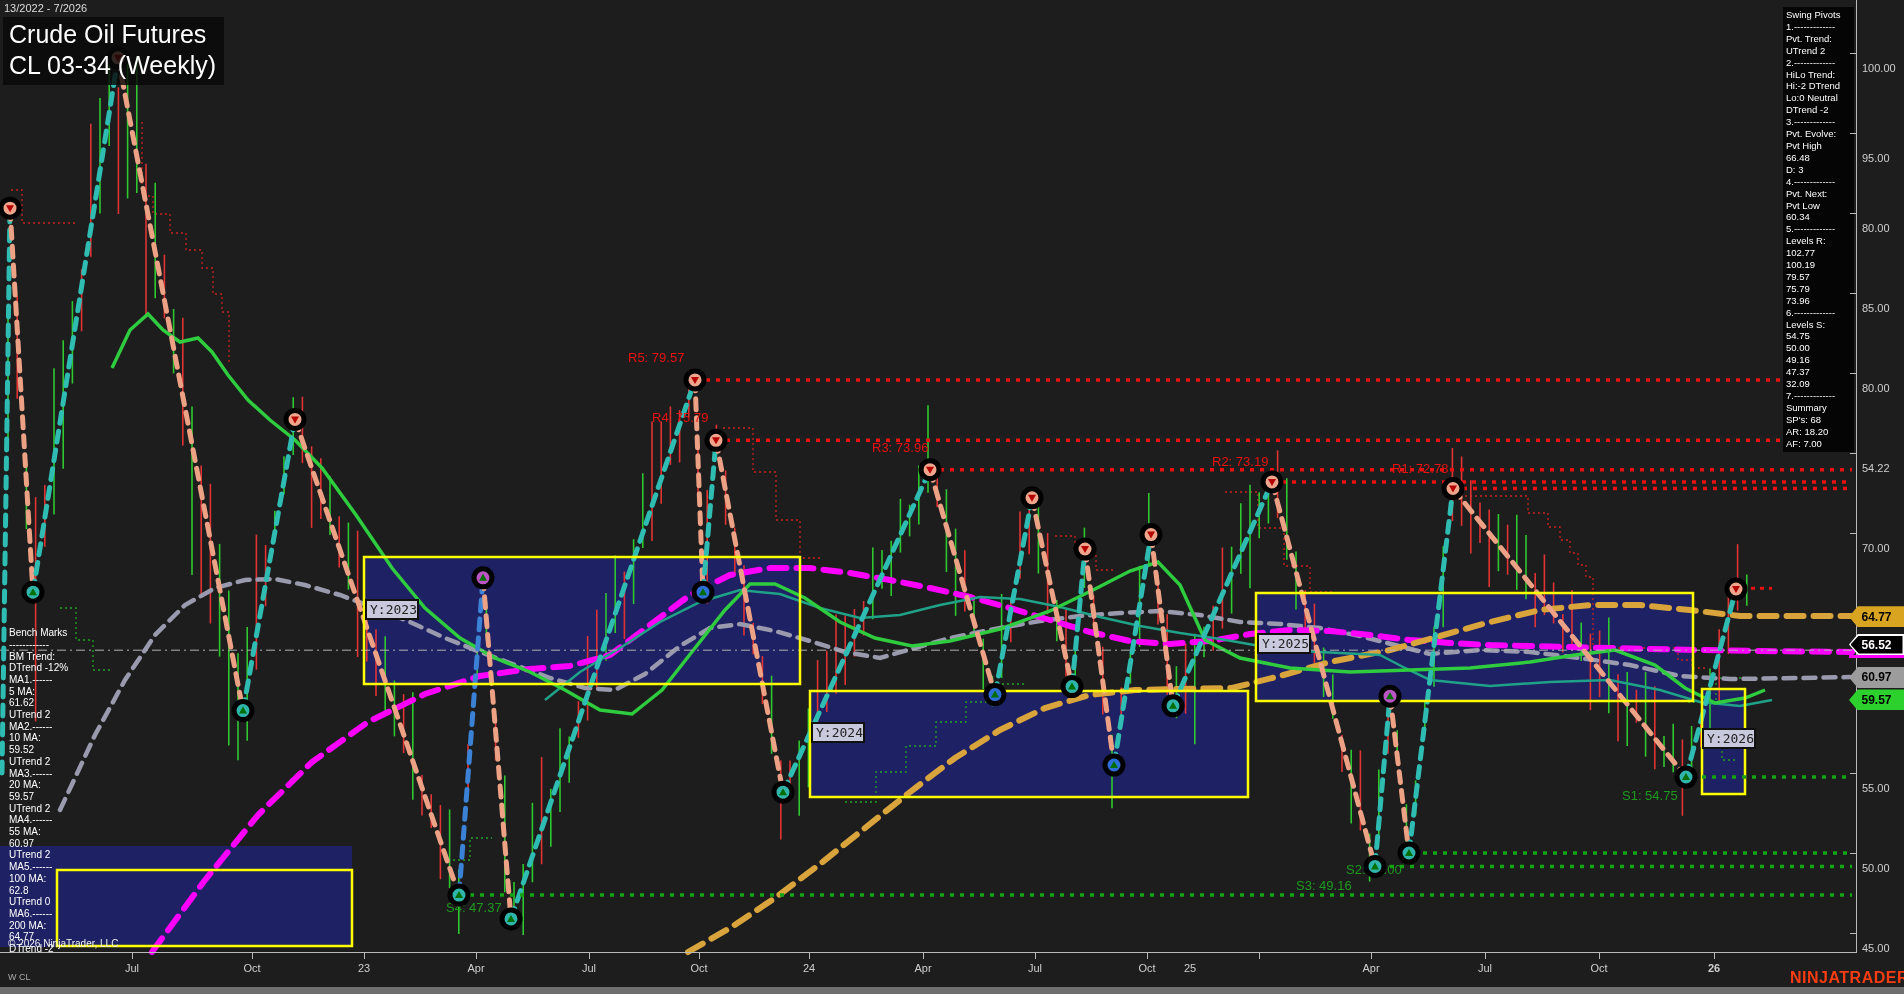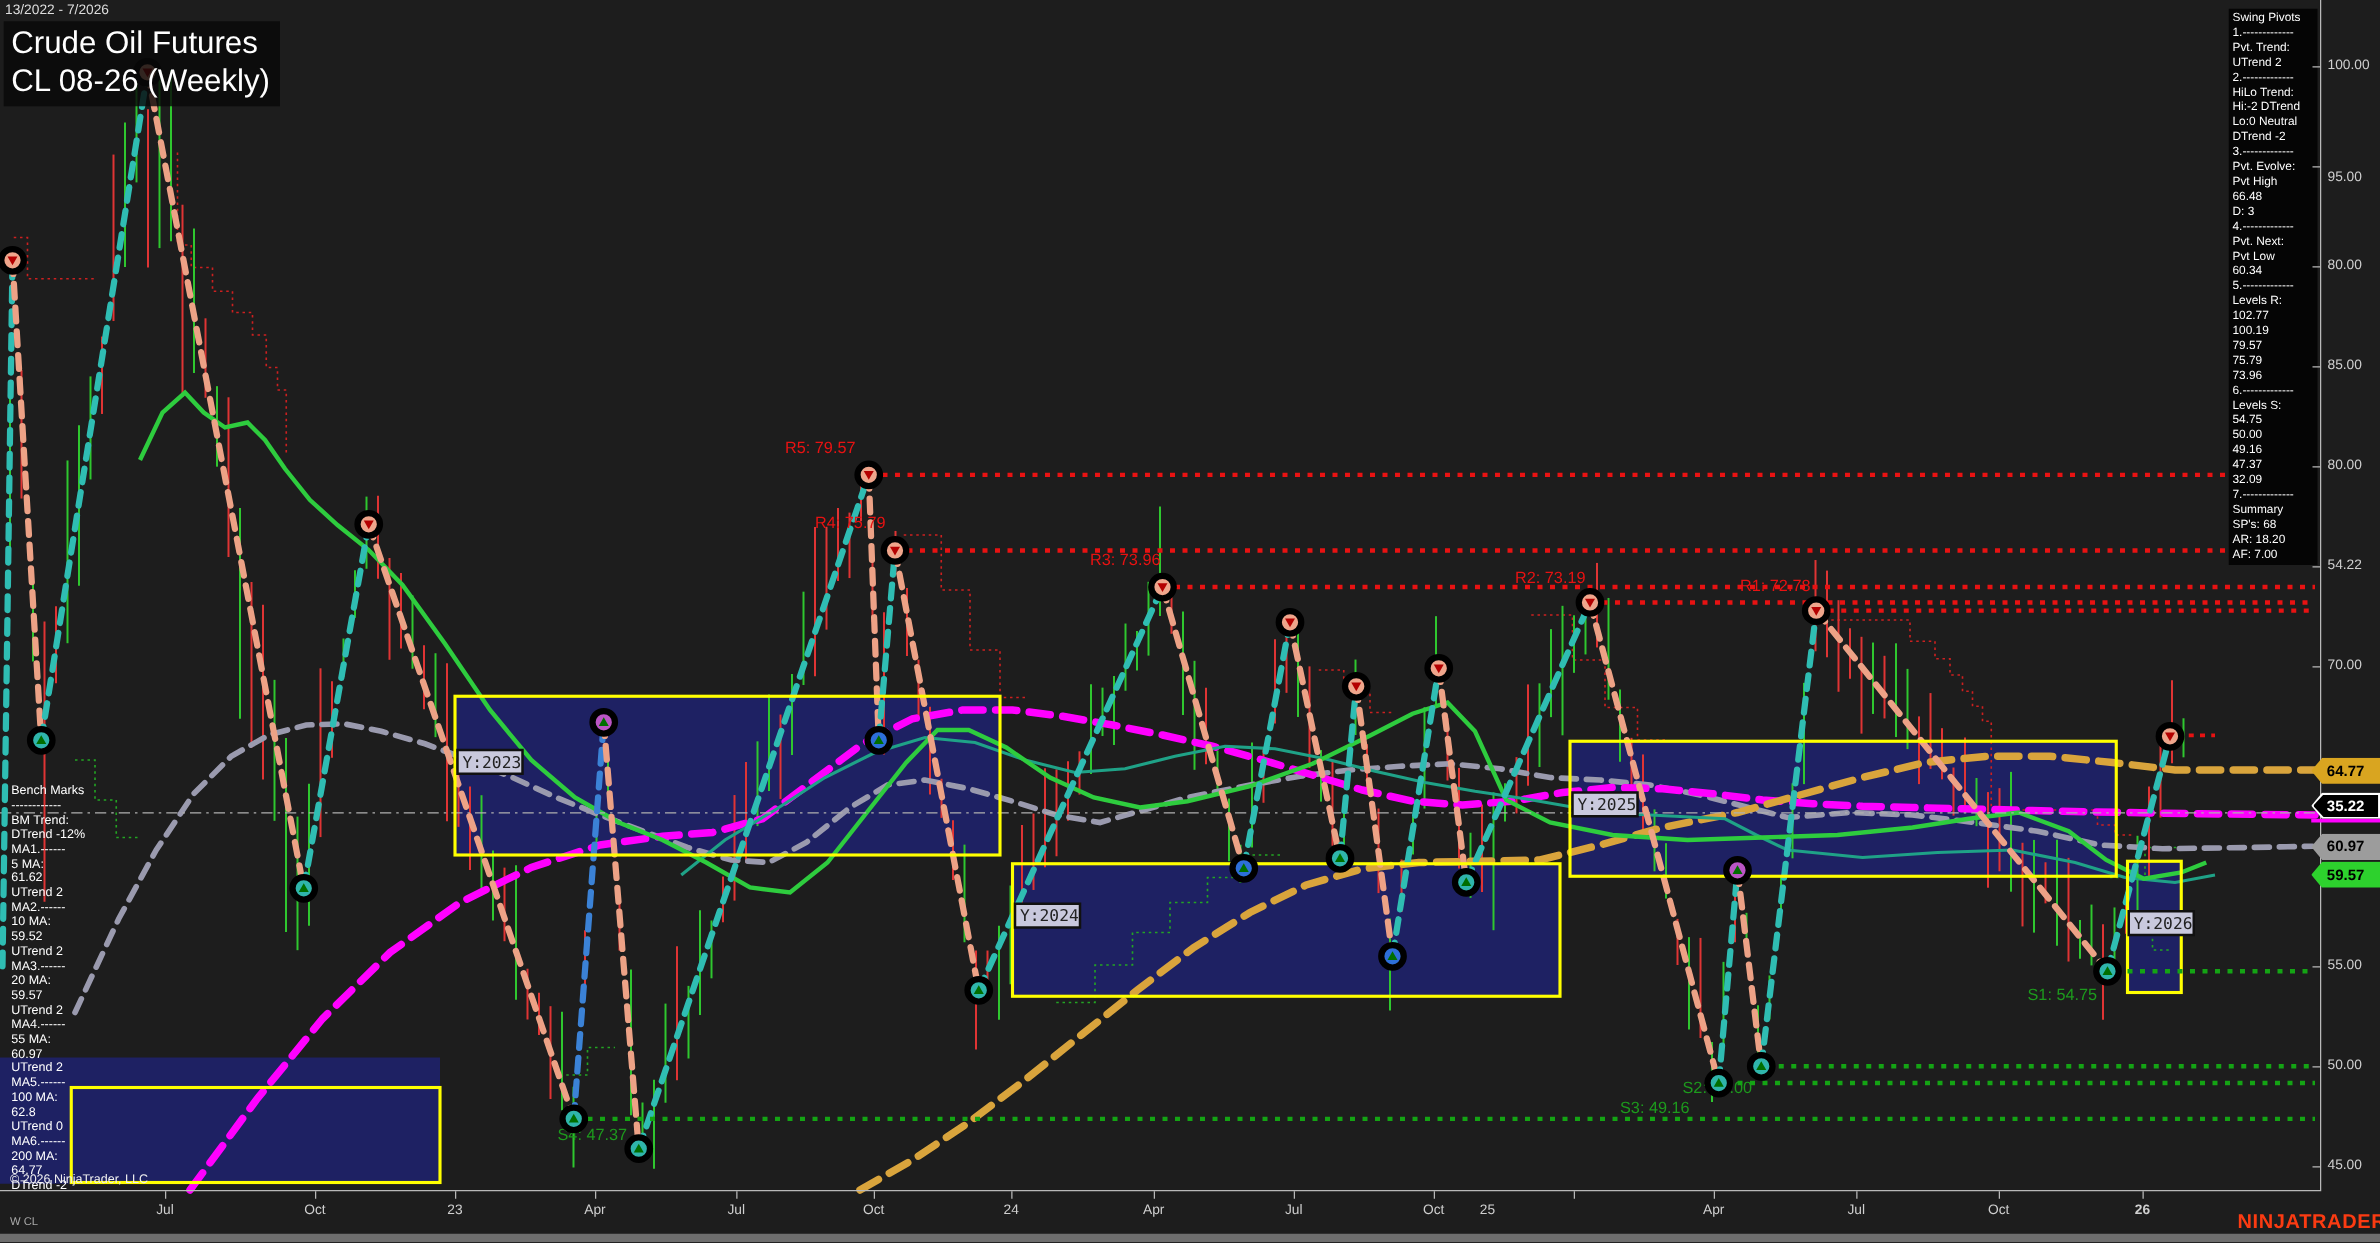--- a/index.html
+++ b/index.html
@@ -10,21 +10,21 @@
   #date-range{left:4px;top:2px;font-size:11px;color:#ddd;}
   #title-box{left:3px;top:17px;background:rgba(8,8,8,.82);color:#fff;font-size:25px;
              line-height:31px;padding:2px 8px 4px 6px;}
   .side-panel{background:transparent;color:#fff;white-space:pre;}
   #swing-panel{left:1783px;top:7px;width:68px;font-size:9.5px;line-height:11.9px;background:#050505;padding:2px 0 2px 3px;}
   #bench-panel{left:6px;top:591px;width:92px;font-size:10px;line-height:11.7px;padding:1px 0 1px 3px;}
   #bench-bg{position:absolute;left:0;top:0;right:0;height:279px;background:#000;z-index:-1;}
   .axis-line-v{left:1856px;top:0;width:1px;height:952px;background:#b9b9b9;}
   .axis-line-h{left:0;top:952px;width:1857px;height:1px;background:#b9b9b9;}
   .ptick{width:6px;height:1px;background:#b9b9b9;left:1850px;}
-  .plabel{left:1862px;font-size:11px;color:#cfcfcf;}
+  .plabel{left:1862px;font-size:11px;color:#cfcfcf;margin-top:16px;}
   .ttick{width:1px;height:6px;background:#b9b9b9;top:953px;}
   .tlabel{top:962px;font-size:11px;color:#cfcfcf;transform:translateX(-50%);}
   .tag{left:1849px;width:55px;height:21px;font-size:12px;font-weight:bold;
        display:flex;align-items:center;justify-content:center;
        clip-path:polygon(0 50%,16% 0,100% 0,100% 100%,16% 100%);}
   .tag-inner{position:absolute;inset:1.5px;display:flex;align-items:center;justify-content:center;
        clip-path:polygon(0 50%,16% 0,100% 0,100% 100%,16% 100%);}
   #tag-underline{left:1849px;width:55px;height:3px;background:#ff00ff;}
   #copyright{left:8px;top:938px;font-size:10px;color:#f0f0f0;}
   #wcl{left:8px;top:972px;font-size:9px;color:#a8a8a8;}
@@ -366,21 +366,21 @@
       <rect x="1258" y="634" width="52" height="19" fill="#c9c9dd" stroke="#111" stroke-width="2"></rect>
       <text x="1262" y="648" fill="#222" font-size="13" font-family="DejaVu Sans Mono, monospace">Y:2025</text>
       <rect x="1703" y="729" width="52" height="19" fill="#c9c9dd" stroke="#111" stroke-width="2"></rect>
       <text x="1707" y="743" fill="#222" font-size="13" font-family="DejaVu Sans Mono, monospace">Y:2026</text>
     </svg>
 
   <div class="ovl" id="date-range">13/2022 - 7/2026</div>
 
   <div class="ovl" id="title-box">
     <div>Crude Oil Futures</div>
-    <div>CL 08-26 (Weekly)</div>
+    <div>CL 03-34 (Weekly)</div>
   </div>
 
   <div class="ovl side-panel" id="swing-panel"><div>Swing Pivots</div><div>1.-------------</div><div>Pvt. Trend:</div><div>UTrend 2</div><div>2.-------------</div><div>HiLo Trend:</div><div>Hi:-2 DTrend</div><div>Lo:0 Neutral</div><div>DTrend -2</div><div>3.-------------</div><div>Pvt. Evolve:</div><div>Pvt High</div><div>66.48</div><div>D: 3</div><div>4.-------------</div><div>Pvt. Next:</div><div>Pvt Low</div><div>60.34</div><div>5.-------------</div><div>Levels R:</div><div>102.77</div><div>100.19</div><div>79.57</div><div>75.79</div><div>73.96</div><div>6.-------------</div><div>Levels S:</div><div>54.75</div><div>50.00</div><div>49.16</div><div>47.37</div><div>32.09</div><div>7.-------------</div><div>Summary</div><div>SP's: 68</div><div>AR: 18.20</div><div>AF: 7.00</div></div>
 
   <div class="ovl side-panel" id="bench-panel">
     <div id="bench-bg"></div>
     <div id="bench-lines"><div>Bench Marks</div><div>------------</div><div>BM Trend:</div><div>DTrend -12%</div><div>MA1.------</div><div>5 MA:</div><div>61.62</div><div>UTrend 2</div><div>MA2.------</div><div>10 MA:</div><div>59.52</div><div>UTrend 2</div><div>MA3.------</div><div>20 MA:</div><div>59.57</div><div>UTrend 2</div><div>MA4.------</div><div>55 MA:</div><div>60.97</div><div>UTrend 2</div><div>MA5.------</div><div>100 MA:</div><div>62.8</div><div>UTrend 0</div><div>MA6.------</div><div>200 MA:</div><div>64.77</div><div>DTrend -2</div></div>
   </div>
 
   <div class="ovl axis-line-v"></div>
@@ -436,21 +436,21 @@
       <div class="ovl tlabel" style="left: 1485px;">Jul</div>
       <div class="ovl ttick" style="left: 1599px;"></div>
       <div class="ovl tlabel" style="left: 1599px;">Oct</div>
       <div class="ovl ttick" style="left: 1714px;"></div>
       <div class="ovl tlabel" style="left: 1714px; font-weight: bold;">26</div>
     </div>
   <div id="tags">
       <div class="ovl tag" style="top: 606.18px; background: rgb(217, 165, 32); color: rgb(0, 0, 0);">64.77</div>
       <div class="ovl" id="tag-underline" style="top: 654.52px;"></div>
       <div class="ovl tag" style="top: 634.02px; background: rgb(255, 255, 255);">
-        <div class="tag-inner" style="background: rgb(0, 0, 0); color: rgb(255, 255, 255);">35.22</div>
+        <div class="tag-inner" style="background: rgb(0, 0, 0); color: rgb(255, 255, 255);">56.52</div>
       </div>
       <div class="ovl tag" style="top: 666.98px; background: rgb(156, 156, 156); color: rgb(0, 0, 0);">60.97</div>
       <div class="ovl tag" style="top: 689.38px; background: rgb(45, 209, 45); color: rgb(0, 0, 0);">59.57</div>
     </div>
 
   <div class="ovl" id="copyright">© 2026 NinjaTrader, LLC</div>
   <div class="ovl" id="wcl">W CL</div>
   <div class="ovl" id="logo">NINJATRADER</div>
   <div class="ovl" id="bottom-strip"></div>
 

